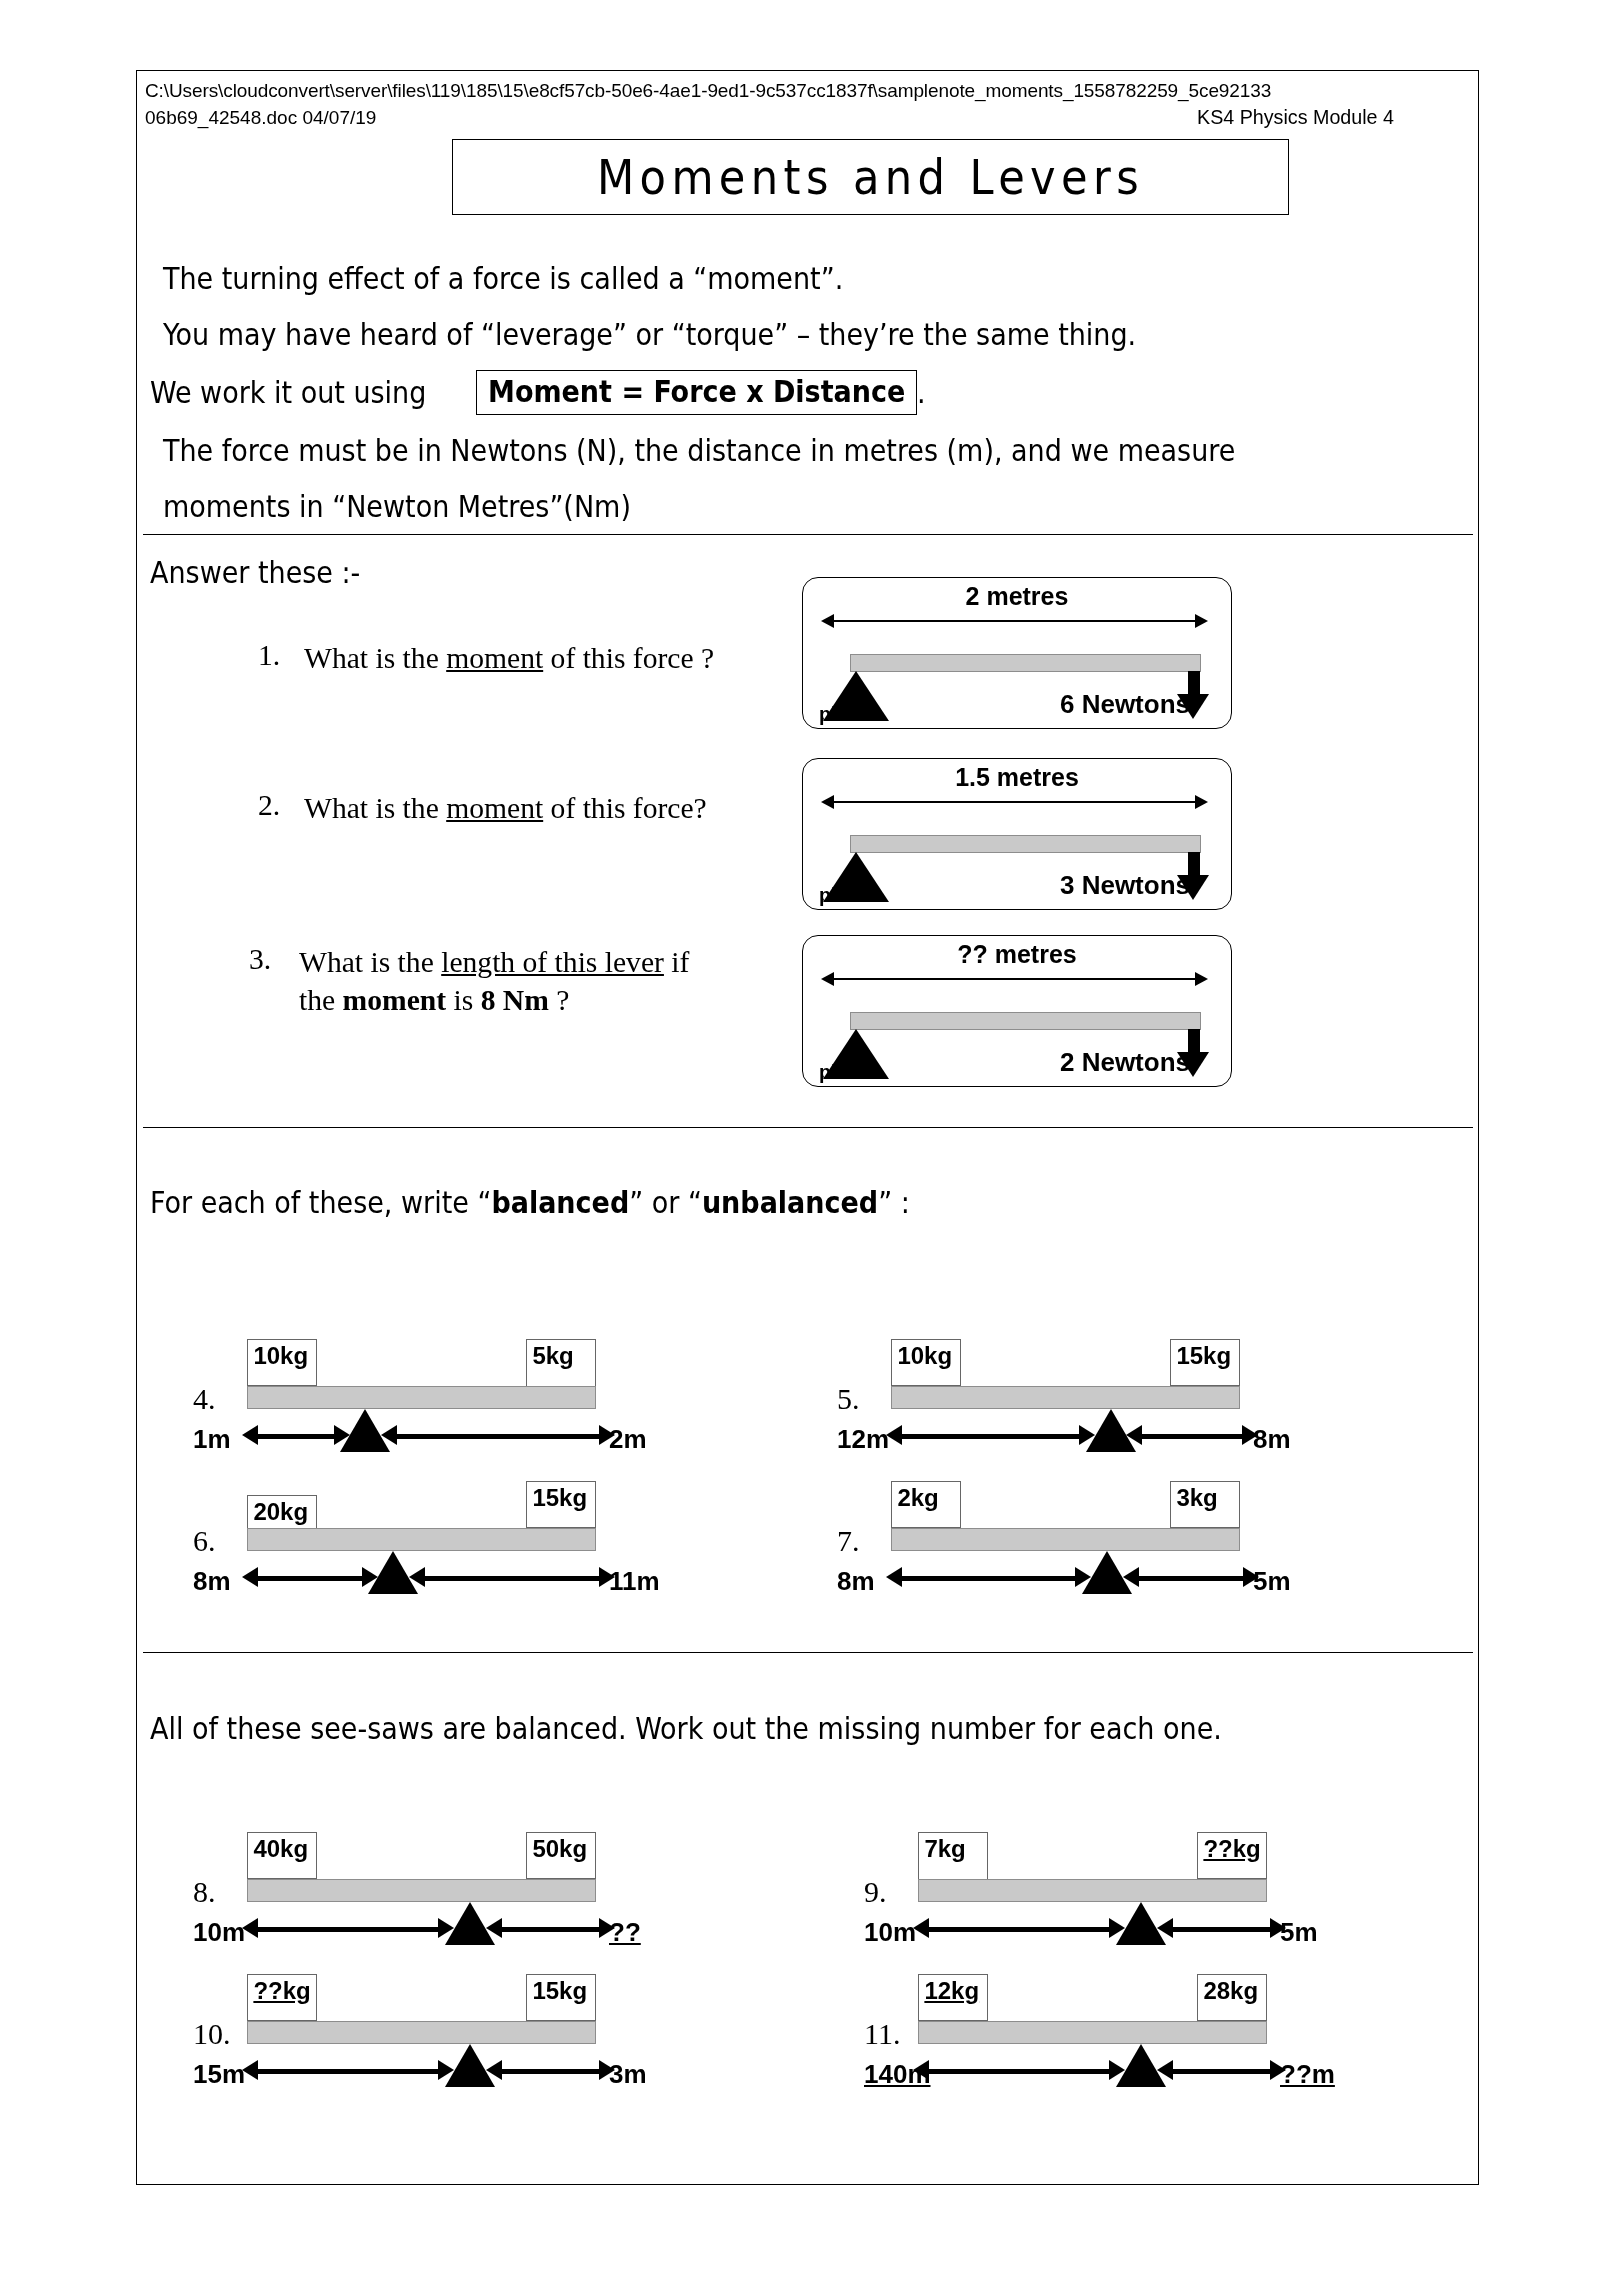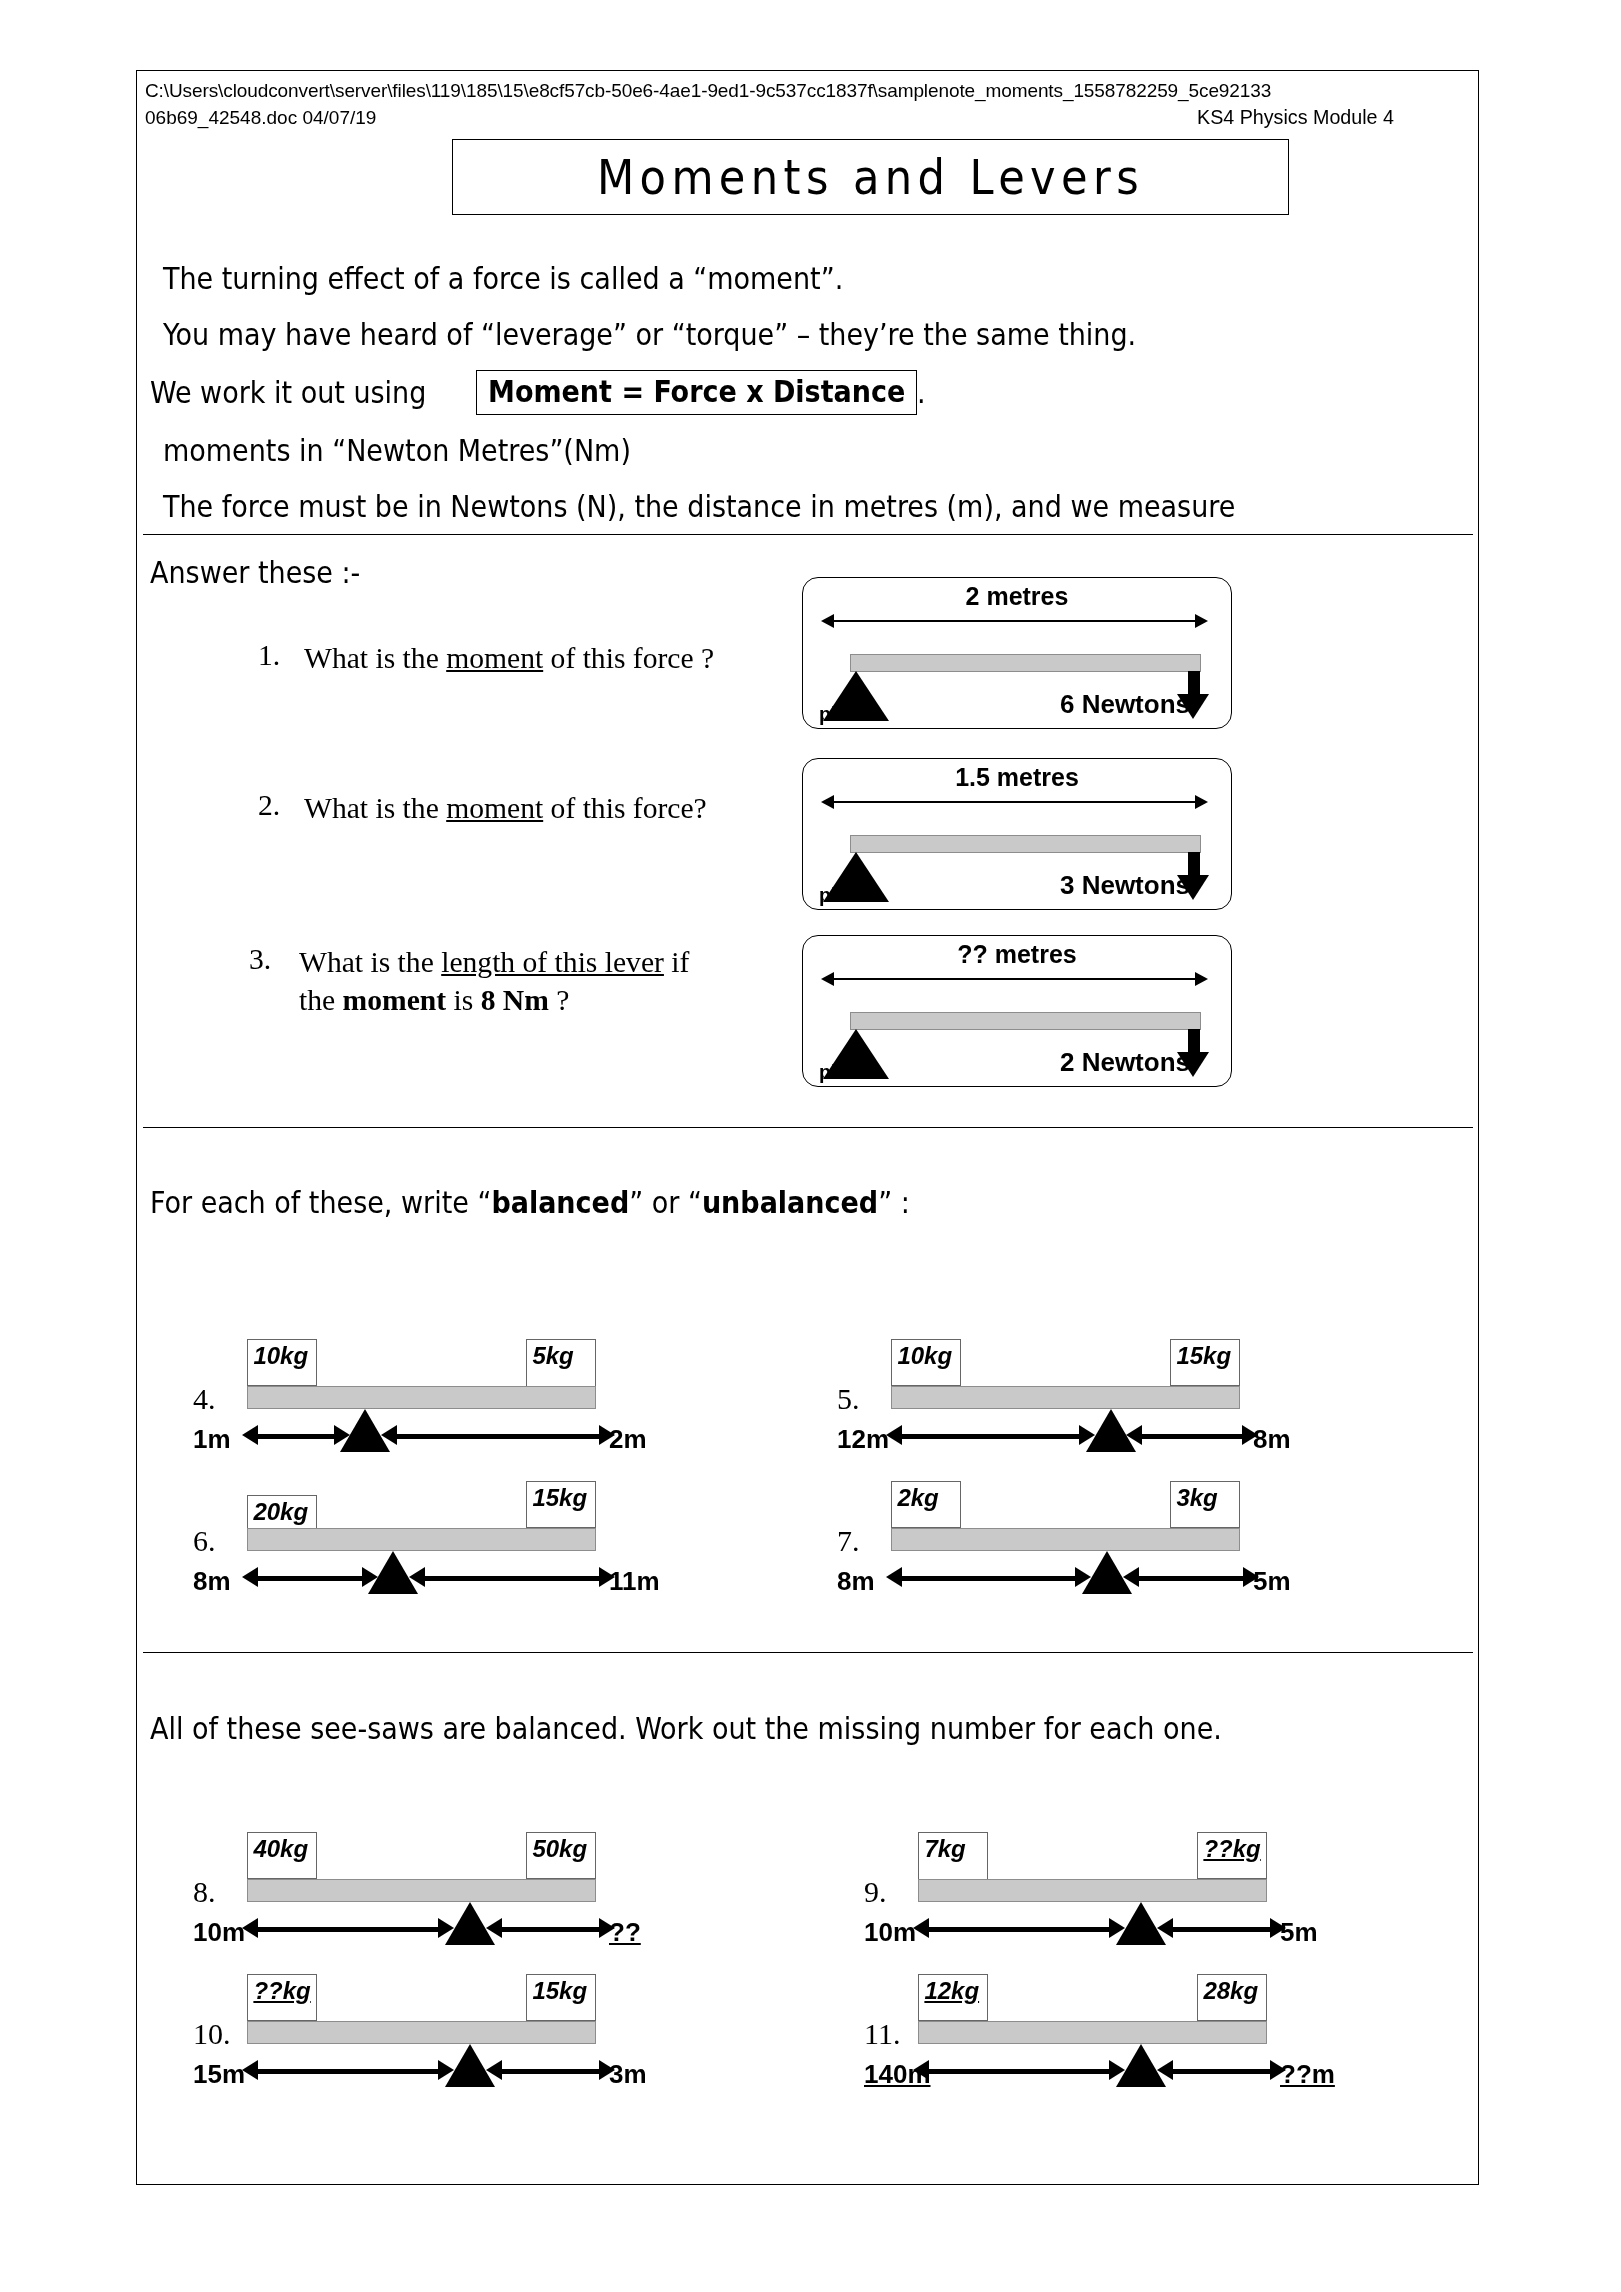--- a/index.html
+++ b/index.html
@@ -256,21 +256,20 @@
     border: 0.9px solid #666;
     background: #fff;
     box-sizing: border-box;
     font-family: "Liberation Sans", sans-serif;
     font-weight: bold;
     font-size: 24px;
     line-height: 27px;
     padding: 1.8px 4.5px 0 5.4px;
     white-space: nowrap;
     text-align: left;
-    font-style: italic;
   }
   .ss-pivot {
     position: absolute;
     width: 0; height: 0;
     border-left: 25px solid transparent;
     border-right: 25px solid transparent;
     border-bottom: 43px solid #000;
   }
   .ss-dist-label {
     position: absolute;
@@ -315,22 +314,22 @@
   </div>
 
   <div class="intro">
     <p>The turning effect of a force is called a “moment”.</p>
     <p>You may have heard of “leverage” or “torque” – they’re the same thing.</p>
     <div class="formula-row">
       <span class="formula-lead">We work it out using</span>
       <span class="formula-box">Moment = Force x Distance</span>
       <span>.</span>
     </div>
+    <p>The force must be in Newtons (N), the distance in metres (m), and we measure</p>
     <p>moments in “Newton Metres”(Nm)</p>
-    <p>The force must be in Newtons (N), the distance in metres (m), and we measure</p>
   </div>
 
   <div class="divider" id="divider-1"></div>
 
   <div class="sec-a-head">Answer these :-</div>
 
   <div class="q-num" style="left:258px; top:639px;">1.</div>
   <div class="q-serif" style="left:304px; top:639px; width:466px;">
     <span>What is the </span><span class="u">moment</span><span> of this force ?</span>
   </div>

